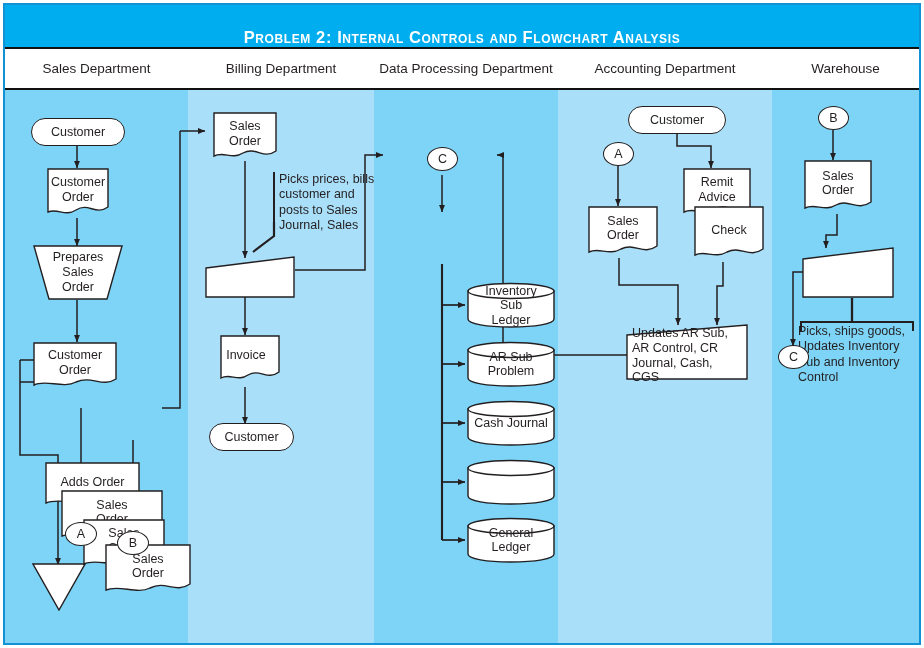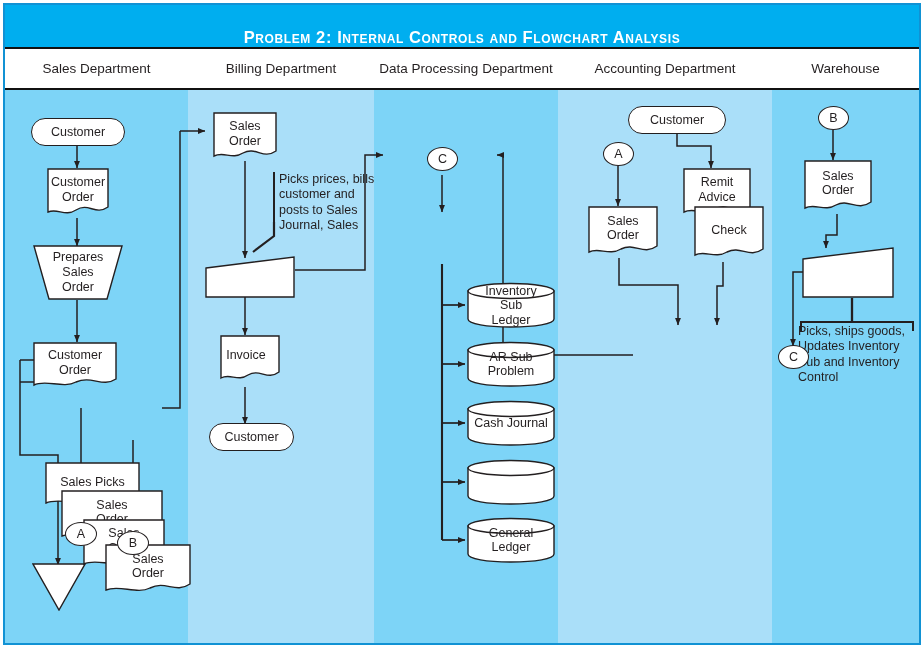--- a/index.html
+++ b/index.html
@@ -226,21 +226,21 @@
       <svg class="docsvg" width="102" height="52" viewBox="0 0 102 52">
         <path d="M1,1 L101,1 L101,40 C85,50 73,36 55,44 C38,51 15,40 1,46 Z" fill="#ffffff" stroke="#231f20" stroke-width="1.4"></path>
       </svg>
       <div class="doclbl">Sales<br>Order</div>
     </div>
 
     <div class="doc" style="left:40px;top:372px;width:95px;height:46px;z-index:2;">
       <svg class="docsvg" width="95" height="46" viewBox="0 0 95 46">
         <path d="M1,1 L94,1 L94,35 C79,44 68,31 51,38 C36,45 14,35 1,41 Z" fill="#ffffff" stroke="#231f20" stroke-width="1.4"></path>
       </svg>
-      <div class="doclbl">Sales Picks</div>
+      <div class="doclbl">Adds Order</div>
     </div>
 
     <div class="doc" style="left:28px;top:252px;width:84px;height:48px;z-index:1;">
       <svg class="docsvg" width="84" height="48" viewBox="0 0 84 48">
         <path d="M1,1 L83,1 L83,37 C69,46 59,33 43,40 C30,47 13,37 1,43 Z" fill="#ffffff" stroke="#231f20" stroke-width="1.4"></path>
       </svg>
       <div class="doclbl">Customer<br>Order</div>
     </div>
 
     <div class="node connector" style="left:60px;top:432px;width:32px;height:24px;z-index:9;">
@@ -352,20 +352,26 @@
       <div class="doclbl">Remit<br>Advice</div>
     </div>
 
     <div class="doc" style="left:689px;top:116px;width:70px;height:56px;z-index:2;">
       <svg class="docsvg" width="70" height="56" viewBox="0 0 70 56">
         <path d="M1,1 L69,1 L69,43 C55,53 47,39 33,46 C21,53 11,44 1,49 Z" fill="#ffffff" stroke="#231f20" stroke-width="1.4"></path>
       </svg>
       <div class="doclbl">Check</div>
     </div>
 
+    <div class="shapewrap" style="left:621px;top:234px;width:122px;height:56px;">
+      <svg width="122" height="56" viewBox="0 0 122 56">
+        <path d="M1,11 L121,1 L121,55 L1,55 Z" fill="#ffffff" stroke="#231f20" stroke-width="1.4"></path>
+      </svg>
+      <div class="lbl" style="padding:10px 5px 3px 6px;text-align:left;justify-content:flex-start;">Updates AR Sub, AR Control, CR Journal, Cash, CGS</div>
+    </div>
 
     <div class="node connector" style="left:813px;top:16px;width:31px;height:24px;">
       <span>B</span>
     </div>
 
     <div class="doc" style="left:799px;top:70px;width:68px;height:54px;">
       <svg class="docsvg" width="68" height="54" viewBox="0 0 68 54">
         <path d="M1,1 L67,1 L67,42 C53,52 45,38 32,45 C21,52 11,43 1,48 Z" fill="#ffffff" stroke="#231f20" stroke-width="1.4"></path>
       </svg>
       <div class="doclbl">Sales<br>Order</div>

